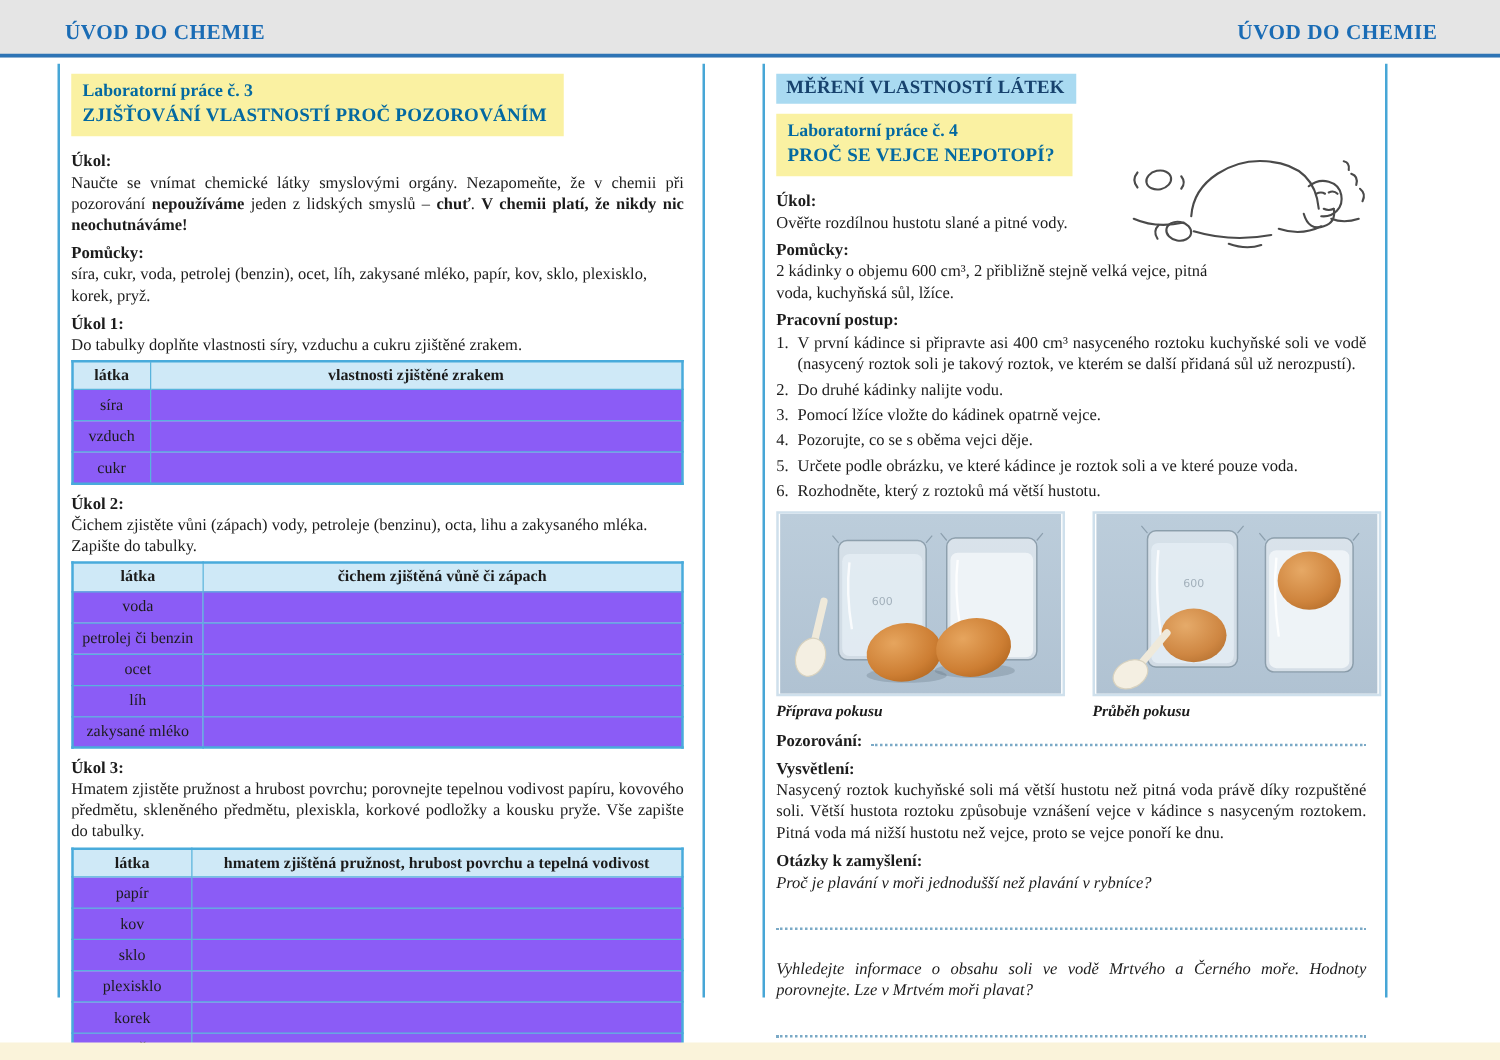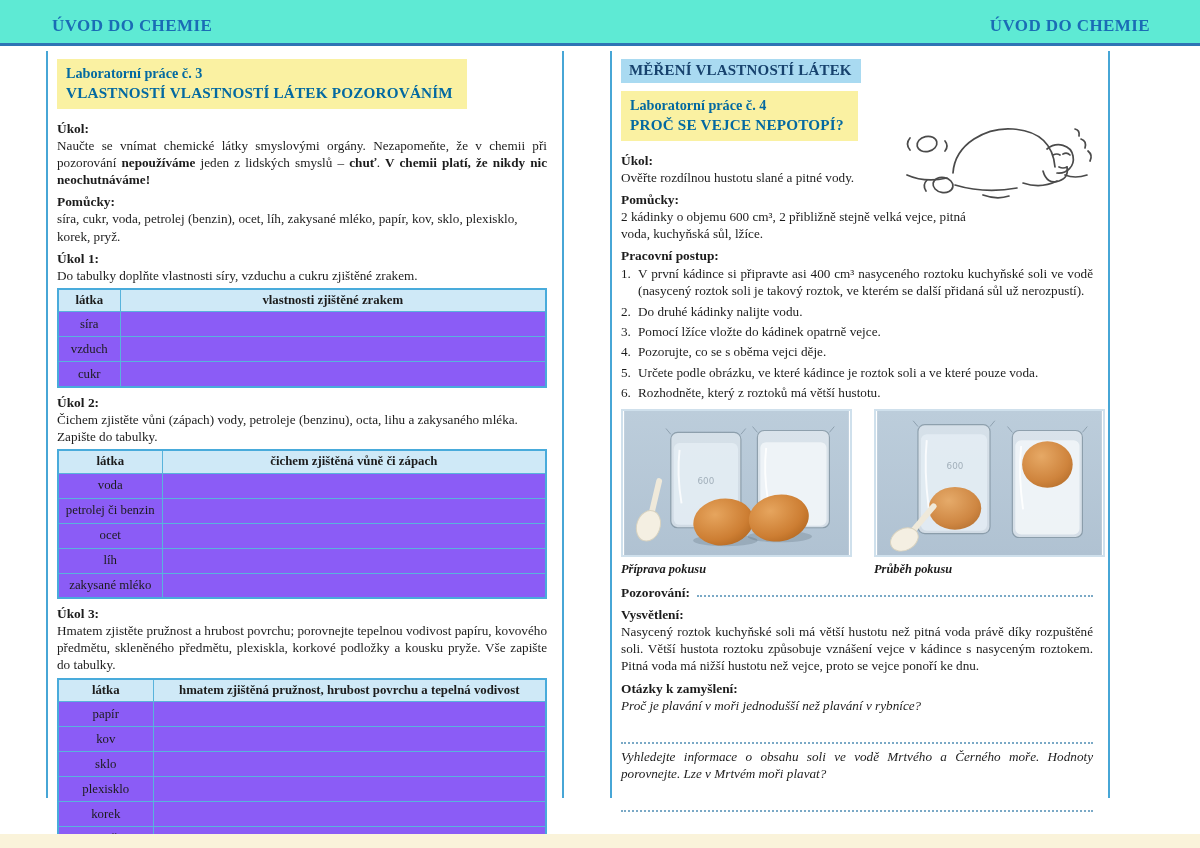--- a/index.html
+++ b/index.html
@@ -7,21 +7,21 @@
   body {
     position:relative;
     background:#ffffff;
     font-family:"Liberation Serif", serif;
     color:#1c1c1c;
     overflow:hidden;
   }
   
   .header-band {
     position:absolute; left:0; top:0; width:1200px; height:46px;
-    background:#5eead4; border-bottom:3px solid #2e74b5;text-align:right;
+    background:#e5e5e5; border-bottom:3px solid #2e74b5;text-align:right;
   }
   .header-title {
     position:absolute; bottom:7px; font-weight:bold; font-size:17px;
     color:#1a6cb5; letter-spacing:.4px;
   }
   .header-title.hl { left:52px; }
   .header-title.hr { right:50px; }
 
   
   .page-frame {
@@ -104,21 +104,21 @@
 
 <div class="header-band">
   <div class="header-title hl">ÚVOD DO CHEMIE</div>
   <div class="header-title hr">ÚVOD DO CHEMIE</div>
 </div>
 
 <div class="page-frame" id="left-frame">
 
   <div class="yellow-box">
     <div class="t1">Laboratorní práce č. 3</div>
-    <div class="t2">VLASTNOSTÍ VLASTNOSTÍ LÁTEK POZOROVÁNÍM</div>
+    <div class="t2">ZJIŠŤOVÁNÍ VLASTNOSTÍ PROČ POZOROVÁNÍM</div>
   </div>
 
   <div class="lbl">Úkol:</div>
   <p class="body"><span>Naučte se vnímat chemické látky smyslovými orgány. Nezapomeňte, že v chemii při pozorování </span><b>nepoužíváme</b><span> jeden z lidských smyslů – </span><b>chuť</b><span>. </span><b>V chemii platí, že nikdy nic neochutnáváme!</b></p>
 
   <div class="lbl">Pomůcky:</div>
   <p class="body left-align">síra, cukr, voda, petrolej (benzin), ocet, líh, zakysané mléko, papír, kov, sklo, plexisklo, korek, pryž.</p>
 
   <div class="lbl">Úkol 1:</div>
   <p class="body left-align">Do tabulky doplňte vlastnosti síry, vzduchu a cukru zjištěné zrakem.</p>
@@ -364,21 +364,21 @@
   </div>
 
   <div class="lbl">Vysvětlení:</div>
   <p class="body">Nasycený roztok kuchyňské soli má větší hustotu než pitná voda právě díky rozpuštěné soli. Větší hustota roztoku způsobuje vznášení vejce v kádince s nasyceným roztokem. Pitná voda má nižší hustotu než vejce, proto se vejce ponoří ke dnu.</p>
 
   <div class="lbl">Otázky k zamyšlení:</div>
   <p class="body left-align italic">Proč je plavání v moři jednodušší než plavání v rybníce?</p>
 
   <div class="dotline"></div>
 
-  <p class="body italic" style="margin-top:4px">Vyhledejte informace o obsahu soli ve vodě Mrtvého a Černého moře. Hodnoty porovnejte. Lze v Mrtvém moři plavat?</p>
+  <p class="body italic" style="margin-top:22px">Vyhledejte informace o obsahu soli ve vodě Mrtvého a Černého moře. Hodnoty porovnejte. Lze v Mrtvém moři plavat?</p>
 
   <div class="dotline"></div>
   
 </div>
 
 <div class="footer-band">
   <div class="pagenum" id="pn-left">10</div>
 
   <div class="footref" id="fr-left">
     <svg width="21" height="30" viewBox="0 0 21 30">

